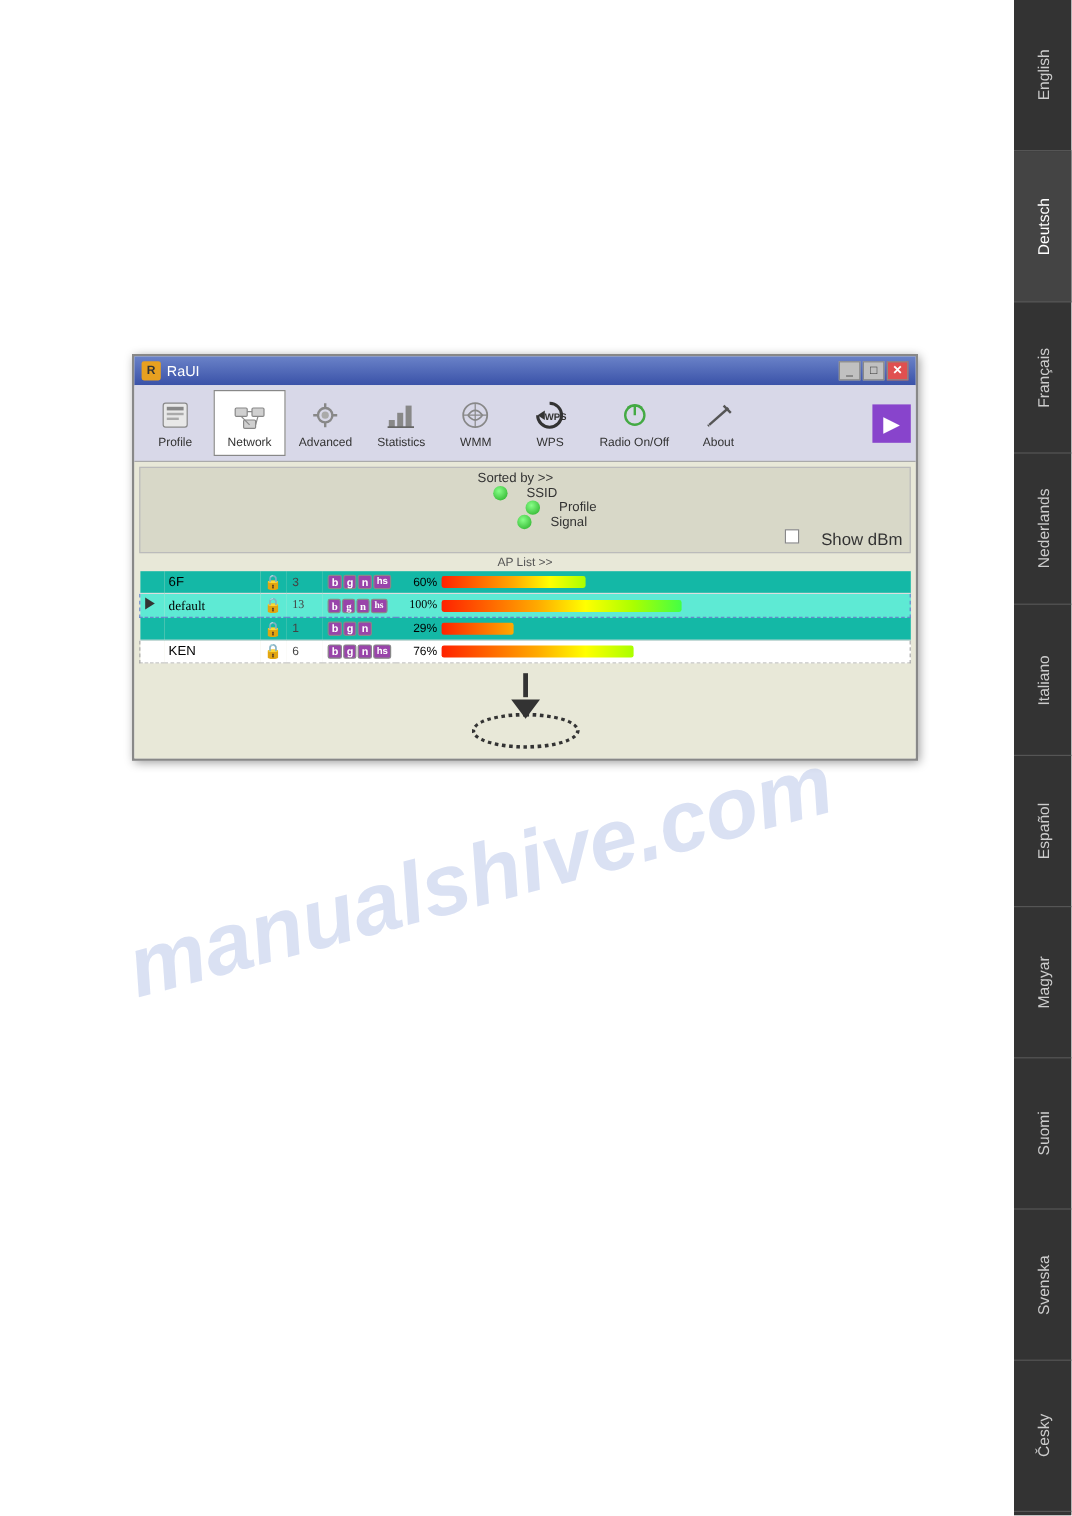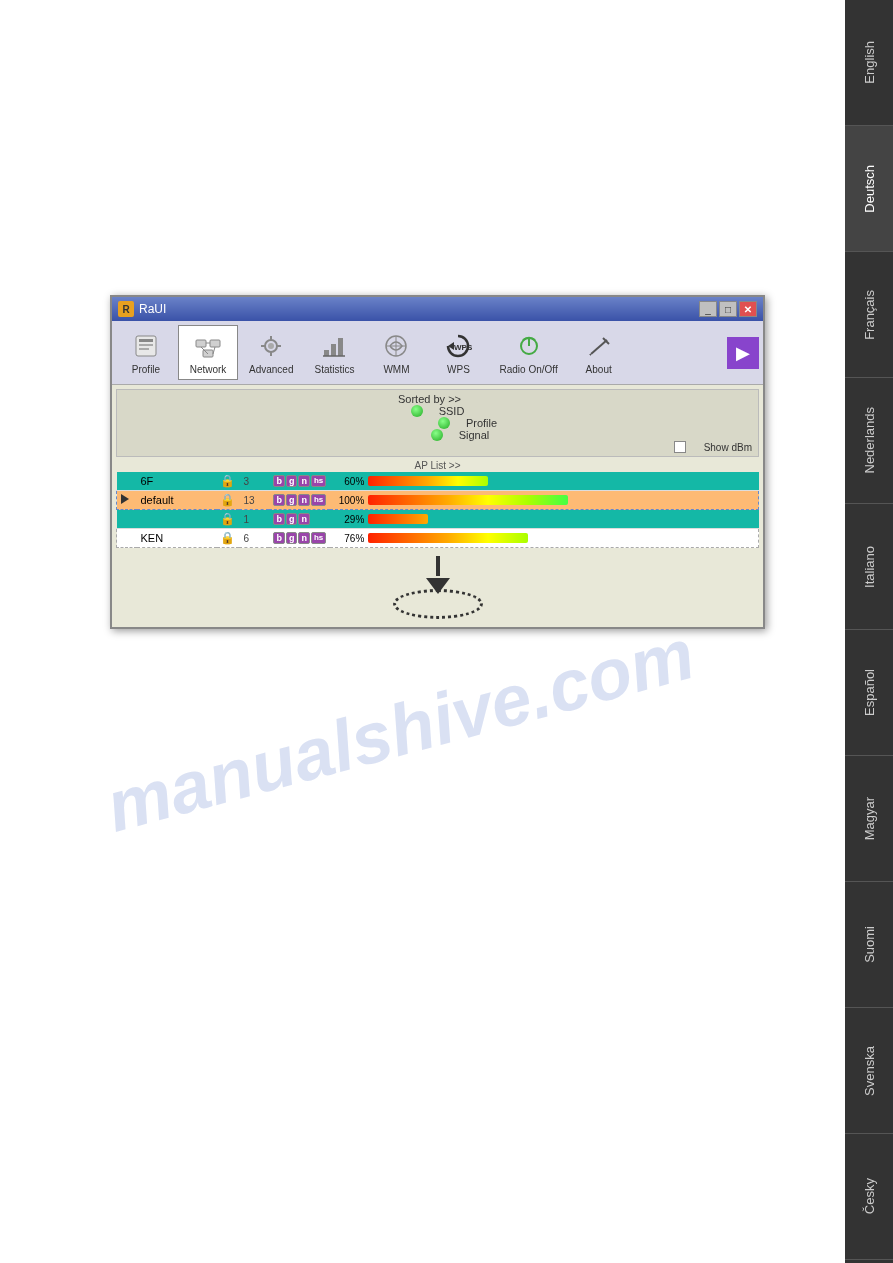--- a/index.html
+++ b/index.html
@@ -240,23 +240,23 @@
       width: 12px;
       height: 12px;
       background: radial-gradient(circle at 40% 35%, #88ff88, #22aa22);
       border-radius: 50%;
       display: inline-block;
     }
 
     .show-dbm {
       margin-left: auto;
       display: flex;
-      align-items: flex-end;
+      align-items: flex-start;
       gap: 18px;
-      font-size: 10px;
+      font-size: 14px;
     }
 
     .ap-list-header {
       text-align: center;
       font-size: 10px;
       color: #555;
       padding: 1px;
     }
 
     .network-table {
@@ -269,22 +269,23 @@
       padding: 2px 4px;
       vertical-align: middle;
     }
 
     .network-row {
       background: #14b8a6;
       border-bottom: 1px solid #ddd;
     }
 
     .network-row.selected {
-      background: #fdba74;
+      background: #5eead4;
       border: 1px dashed #6688cc;
+      font-family: Liberation Serif, serif;
     }
 
     .network-row.ken-row {
       background: #ffffff;
       border: 1px dashed #aaa;
     }
 
     .signal-bar-container {
       display: flex;
       align-items: center;

